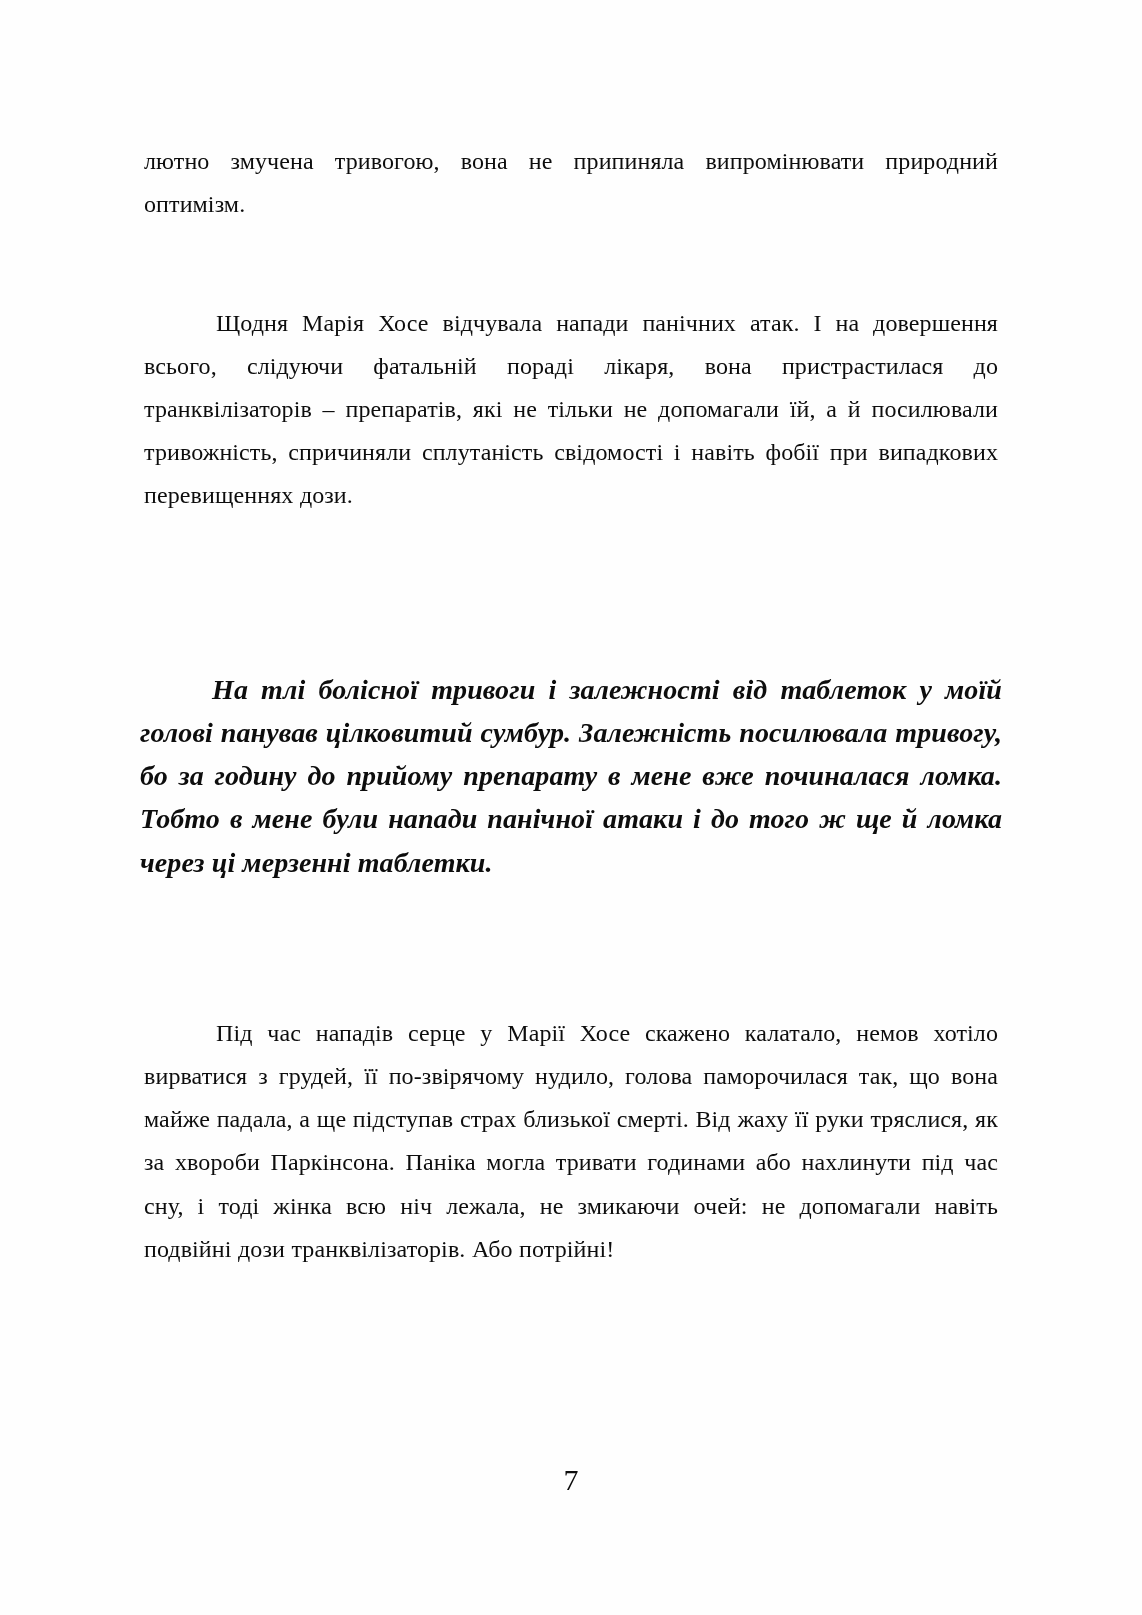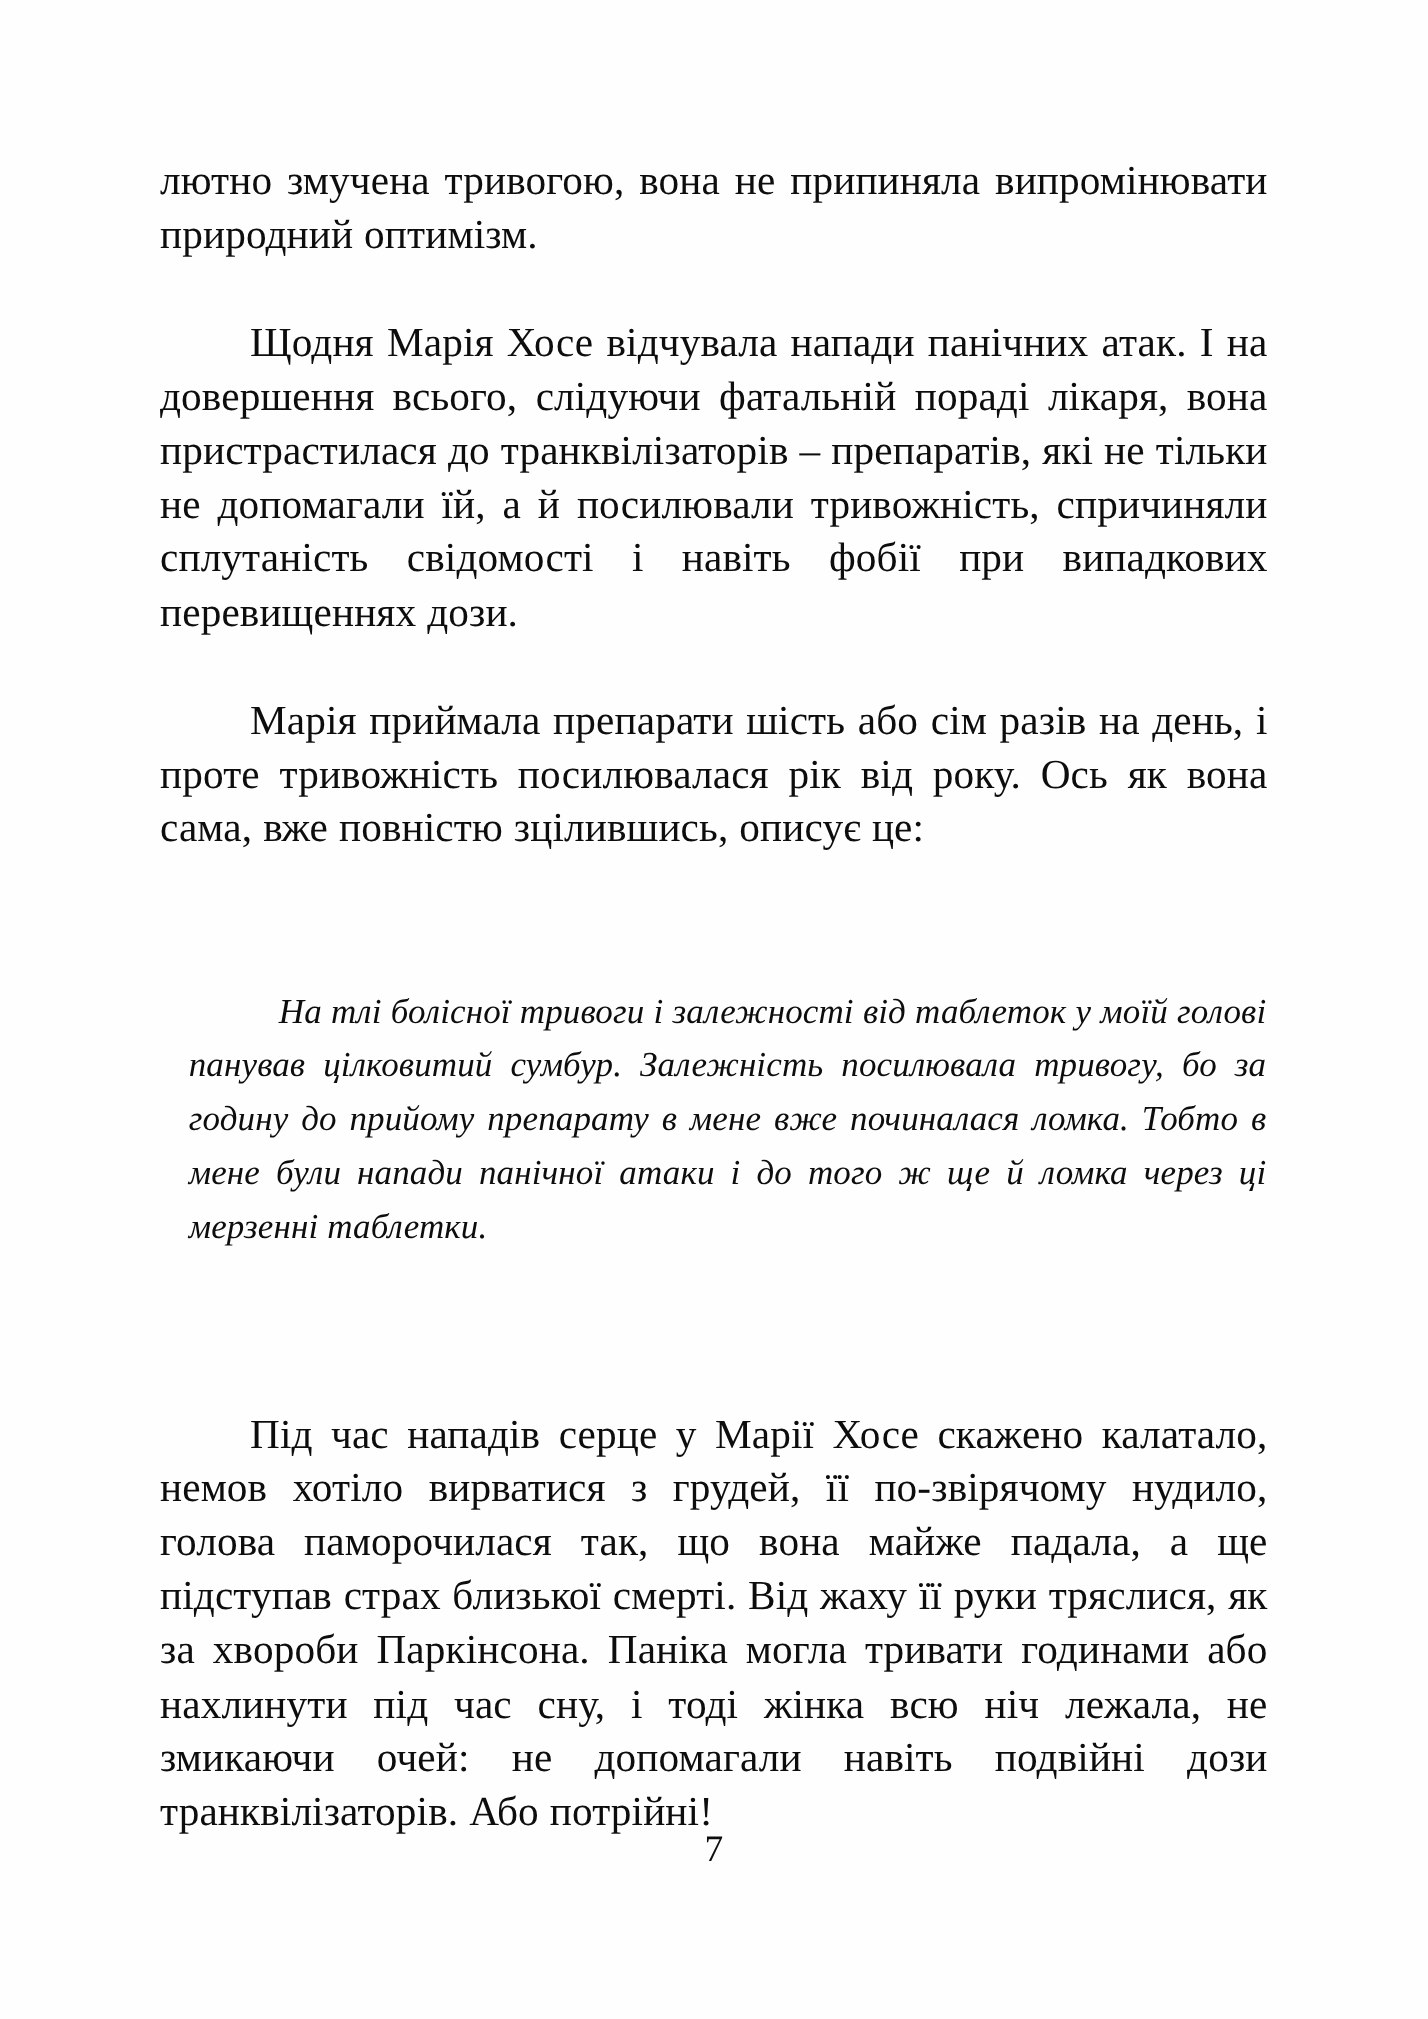--- a/index.html
+++ b/index.html
@@ -28,41 +28,42 @@
   }
 
   .text-column {
     position: absolute;
     left: 128px;
     top: 124px;
     width: 886px;
   }
 
   p.body-par {
-    margin: 0;
-    font-size: 33px;
+    margin: 16px;
+    font-size: 24px;
     line-height: 43.2px;
     text-align: justify;
     text-justify: inter-word;
     hyphens: manual;
     letter-spacing: 0.1px;
     word-spacing: 0.4px;
   }
 
   p.body-par.indented {
     text-indent: 72px;
   }
 
   p.body-par.no-indent {
     text-indent: 0;
   }
 
   .quote-block {
-    margin: 16px;
+    margin: 5px;
     padding: 0;
+    font-weight: bold;
   }
 
   p.quote-par {
     margin: 0;
     font-size: 28px;
     line-height: 43.2px;
     font-style: italic;
     text-align: justify;
     text-justify: inter-word;
     text-indent: 72px;
@@ -100,21 +101,20 @@
   <div class="text-column">
 
     <p class="body-par no-indent">лютно змучена тривогою, вона не припиняла випромінювати природний оптимізм.</p>
 
     <div class="gap-par"></div>
 
     <p class="body-par indented">Щодня Марія Хосе відчувала напади панічних атак. І на довершення всього, слідуючи фатальній пораді лікаря, вона пристрастилася до транквілізаторів – препаратів, які не тільки не допомагали їй, а й посилювали тривожність, спричиняли сплутаність свідомості і навіть фобії при випадкових перевищеннях дози.</p>
 
     <div class="gap-par"></div>
 
-    <p class="body-par indented">Марія приймала препарати шість або сім разів на день, і проте тривожність посилювалася рік від року. Ось як вона сама, вже повністю зцілившись, описує це:</p>
 
     <div class="gap-quote-top"></div>
 
     <div class="quote-block">
       <p class="quote-par">На тлі болісної тривоги і залежності від таблеток у моїй голові панував цілковитий сумбур. Залежність посилювала тривогу, бо за годину до прийому препарату в мене вже починалася ломка. Тобто в мене були напади панічної атаки і до того ж ще й ломка через ці мерзенні таблетки.</p>
     </div>
 
     <div class="gap-quote-bottom"></div>
 
     <p class="body-par indented">Під час нападів серце у Марії Хосе скажено калатало, немов хотіло вирватися з грудей, її по-звірячому нудило, голова паморочилася так, що вона майже падала, а ще підступав страх близької смерті. Від жаху її руки тряслися, як за хвороби Паркінсона. Паніка могла тривати годинами або нахлинути під час сну, і тоді жінка всю ніч лежала, не змикаючи очей: не допомагали навіть подвійні дози транквілізаторів. Або потрійні!</p>

